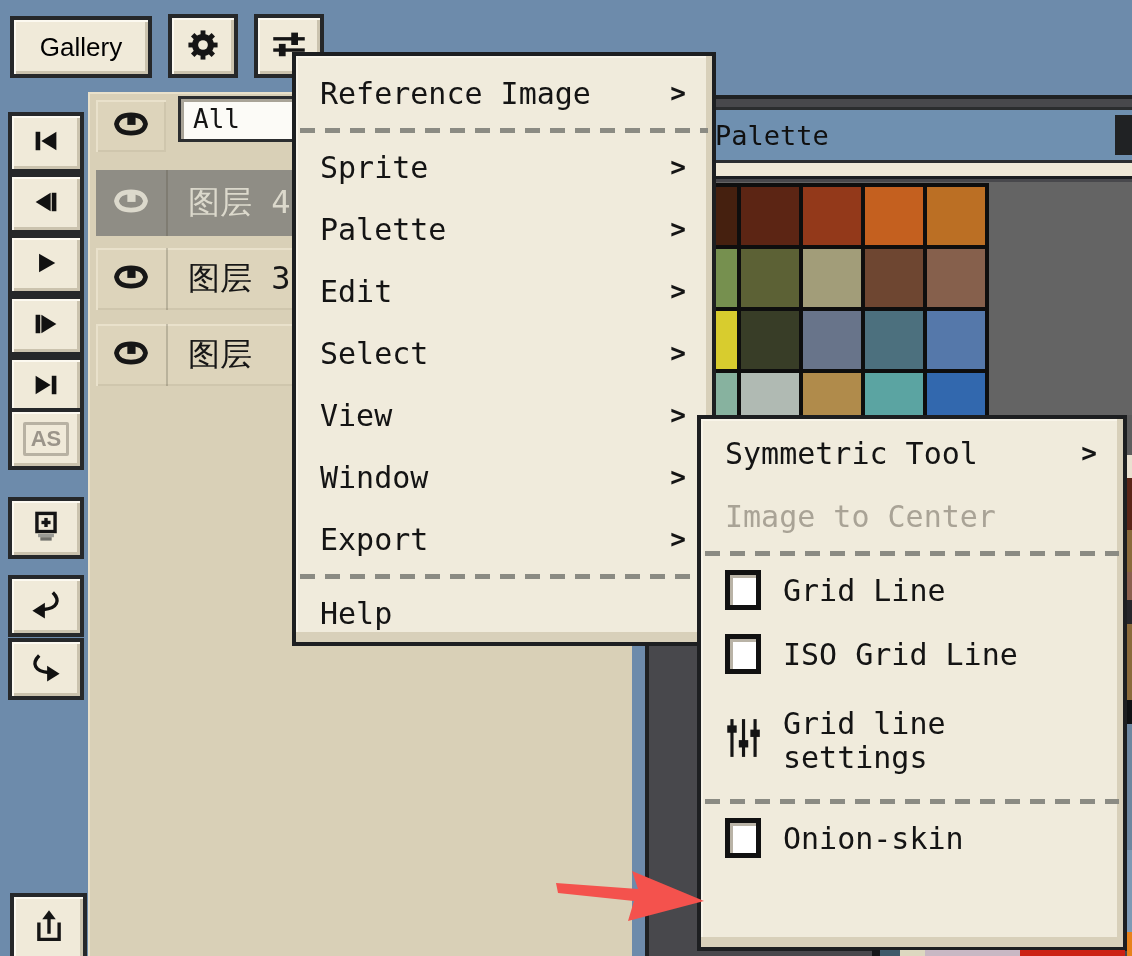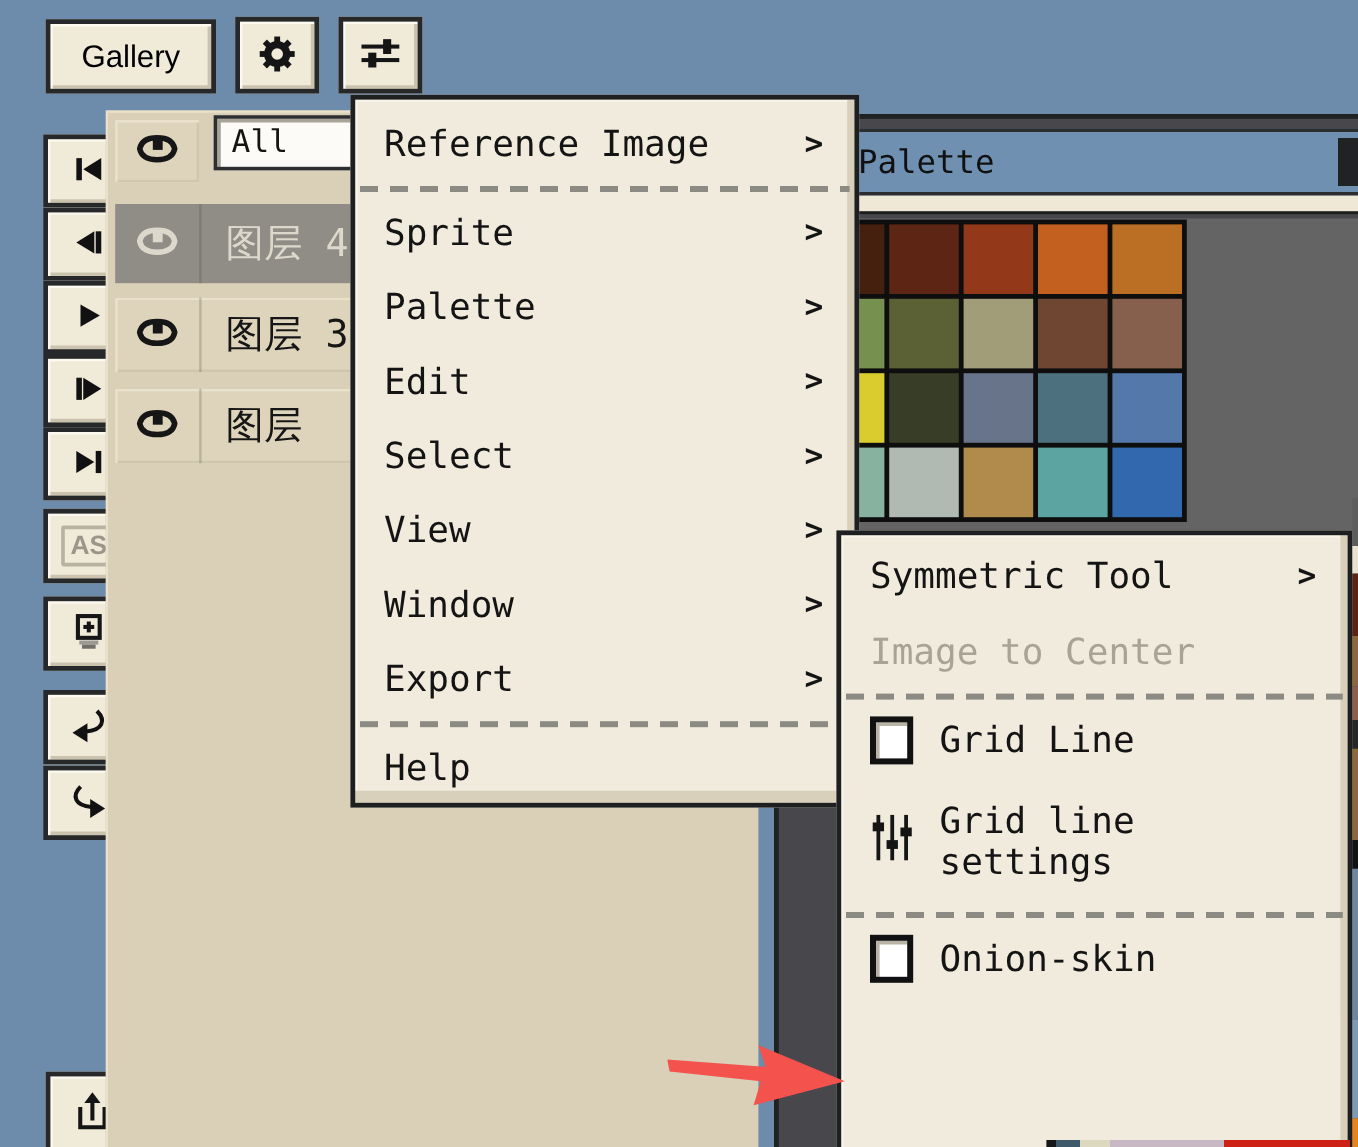--- a/index.html
+++ b/index.html
@@ -13,21 +13,20 @@
   }
   .abs{position:absolute;}
 
   
   .btn3d{
     background:#f0ead9;
     border:4px solid #26282a;
     box-shadow:inset 2px 2px 0 #fcf9f0, inset -3px -3px 0 #cbc3ae;
     display:flex;align-items:center;justify-content:center;
     box-sizing:border-box;
-    margin-left:28px;
   }
 
   
   .gallery-btn{left:10px;top:16px;width:142px;height:62px;font-size:26px;}
   .gear-btn{left:168px;top:14px;width:70px;height:64px;}
   .adjust-btn{left:254px;top:14px;width:70px;height:64px;}
 
   
   .lt{left:8px;width:76px;height:61px;}
   .as-text{
@@ -93,21 +92,21 @@
     gap:4px;padding:4px;background:#0e0e0e;
   }
   .swatch{width:58px;height:58px;}
 
   
   .menu-box{
     background:#f0ebdc;
     border:4px solid #1d1f21;
     box-shadow:inset -6px -10px 0 #d8d0ba, inset 2px 2px 0 #f8f4e9;
     box-sizing:border-box;
-    display:flex;flex-direction:column;margin-top:27px;
+    display:flex;flex-direction:column;
   }
   .main-menu{left:292px;top:52px;width:424px;height:594px;z-index:10;padding-top:6px;}
   .sub-menu{left:697px;top:415px;width:430px;height:536px;z-index:20;padding-top:2px;}
   .mi{
     height:62px;flex:none;
     display:flex;align-items:center;justify-content:space-between;
     padding:0 26px 0 24px;font-size:30px;white-space:nowrap;
   }
   .mi .chev{font-weight:bold;font-size:26px;}
   .mi.disabled{color:#a9a396;}
@@ -202,21 +201,21 @@
 </button>
 <button class="abs btn3d lt" style="top:356px">
   <span>
     <svg width="30" height="30" viewBox="0 0 26 26" fill="#111">
       <polygon points="4,5 17,13 4,21"></polygon>
         <rect x="18" y="5" width="4" height="16"></rect>
     </svg>
   </span>
 </button>
 
-<button class="abs btn3d lt" style="top:424px;height:62px">
+<button class="abs btn3d lt" style="top:408px;height:62px">
   <span class="as-text">AS</span>
 </button>
 
 <button class="abs btn3d lt" style="top:497px;height:62px">
   <span>
     <svg width="32" height="34" viewBox="0 0 28 30">
       <rect x="6" y="3" width="16" height="16" fill="none" stroke="#151515" stroke-width="3"></rect>
       <rect x="12.5" y="7" width="3" height="8" fill="#151515"></rect>
       <rect x="10" y="9.5" width="8" height="3" fill="#151515"></rect>
       <rect x="7" y="21" width="14" height="3" fill="#9a9a94"></rect>
@@ -403,20 +402,24 @@
     <span class="chev">&gt;</span>
   </div>
   <div class="mi disabled">
     <span>Image to Center</span>
   </div>
   <div class="sep"></div>
   <div class="mi mi-check">
     <span class="checkbox"></span>
     <span>Grid Line</span>
   </div>
+  <div class="mi mi-check mi-tall">
+    <span class="checkbox"></span>
+    <span>ISO Grid Line</span>
+  </div>
   <div class="mi mi-settings">
     <span>
       <svg width="36" height="42" viewBox="0 0 34 40" fill="#151515">
         <rect x="5" y="2" width="3" height="36"></rect>
           <rect x="2" y="8" width="9" height="7"></rect>
         <rect x="16" y="2" width="3" height="36"></rect>
           <rect x="13" y="22" width="9" height="7"></rect>
         <rect x="27" y="2" width="3" height="36"></rect>
           <rect x="24" y="12" width="9" height="7"></rect>
       </svg>

